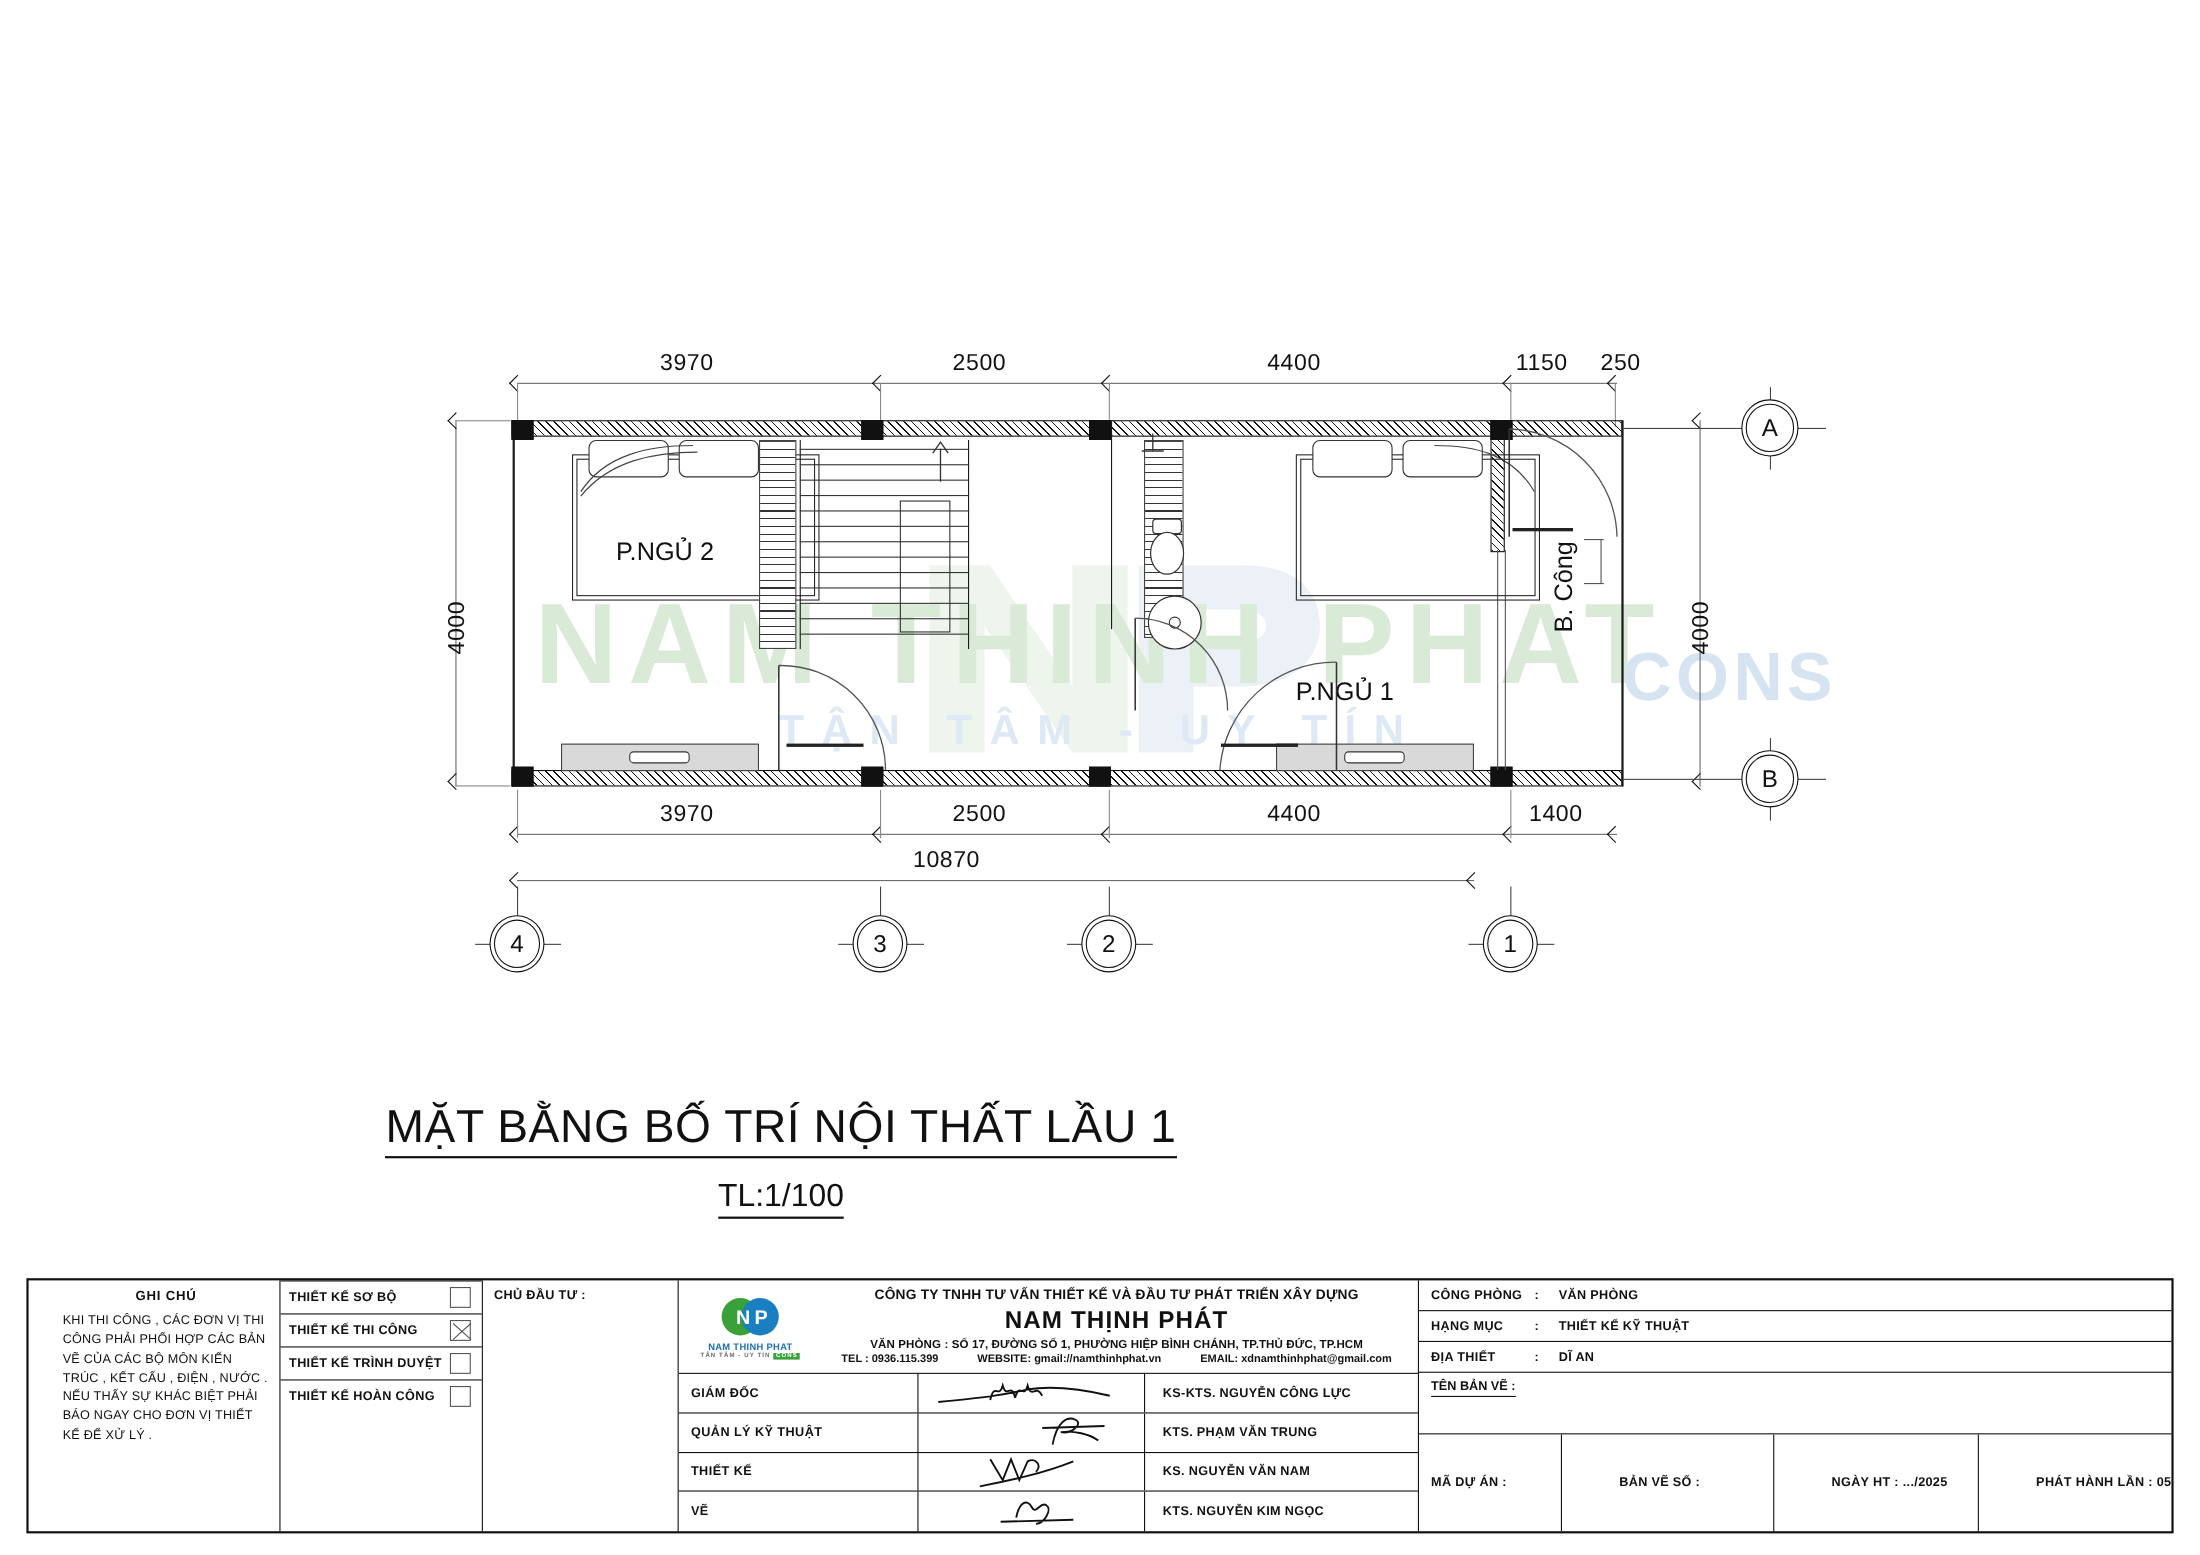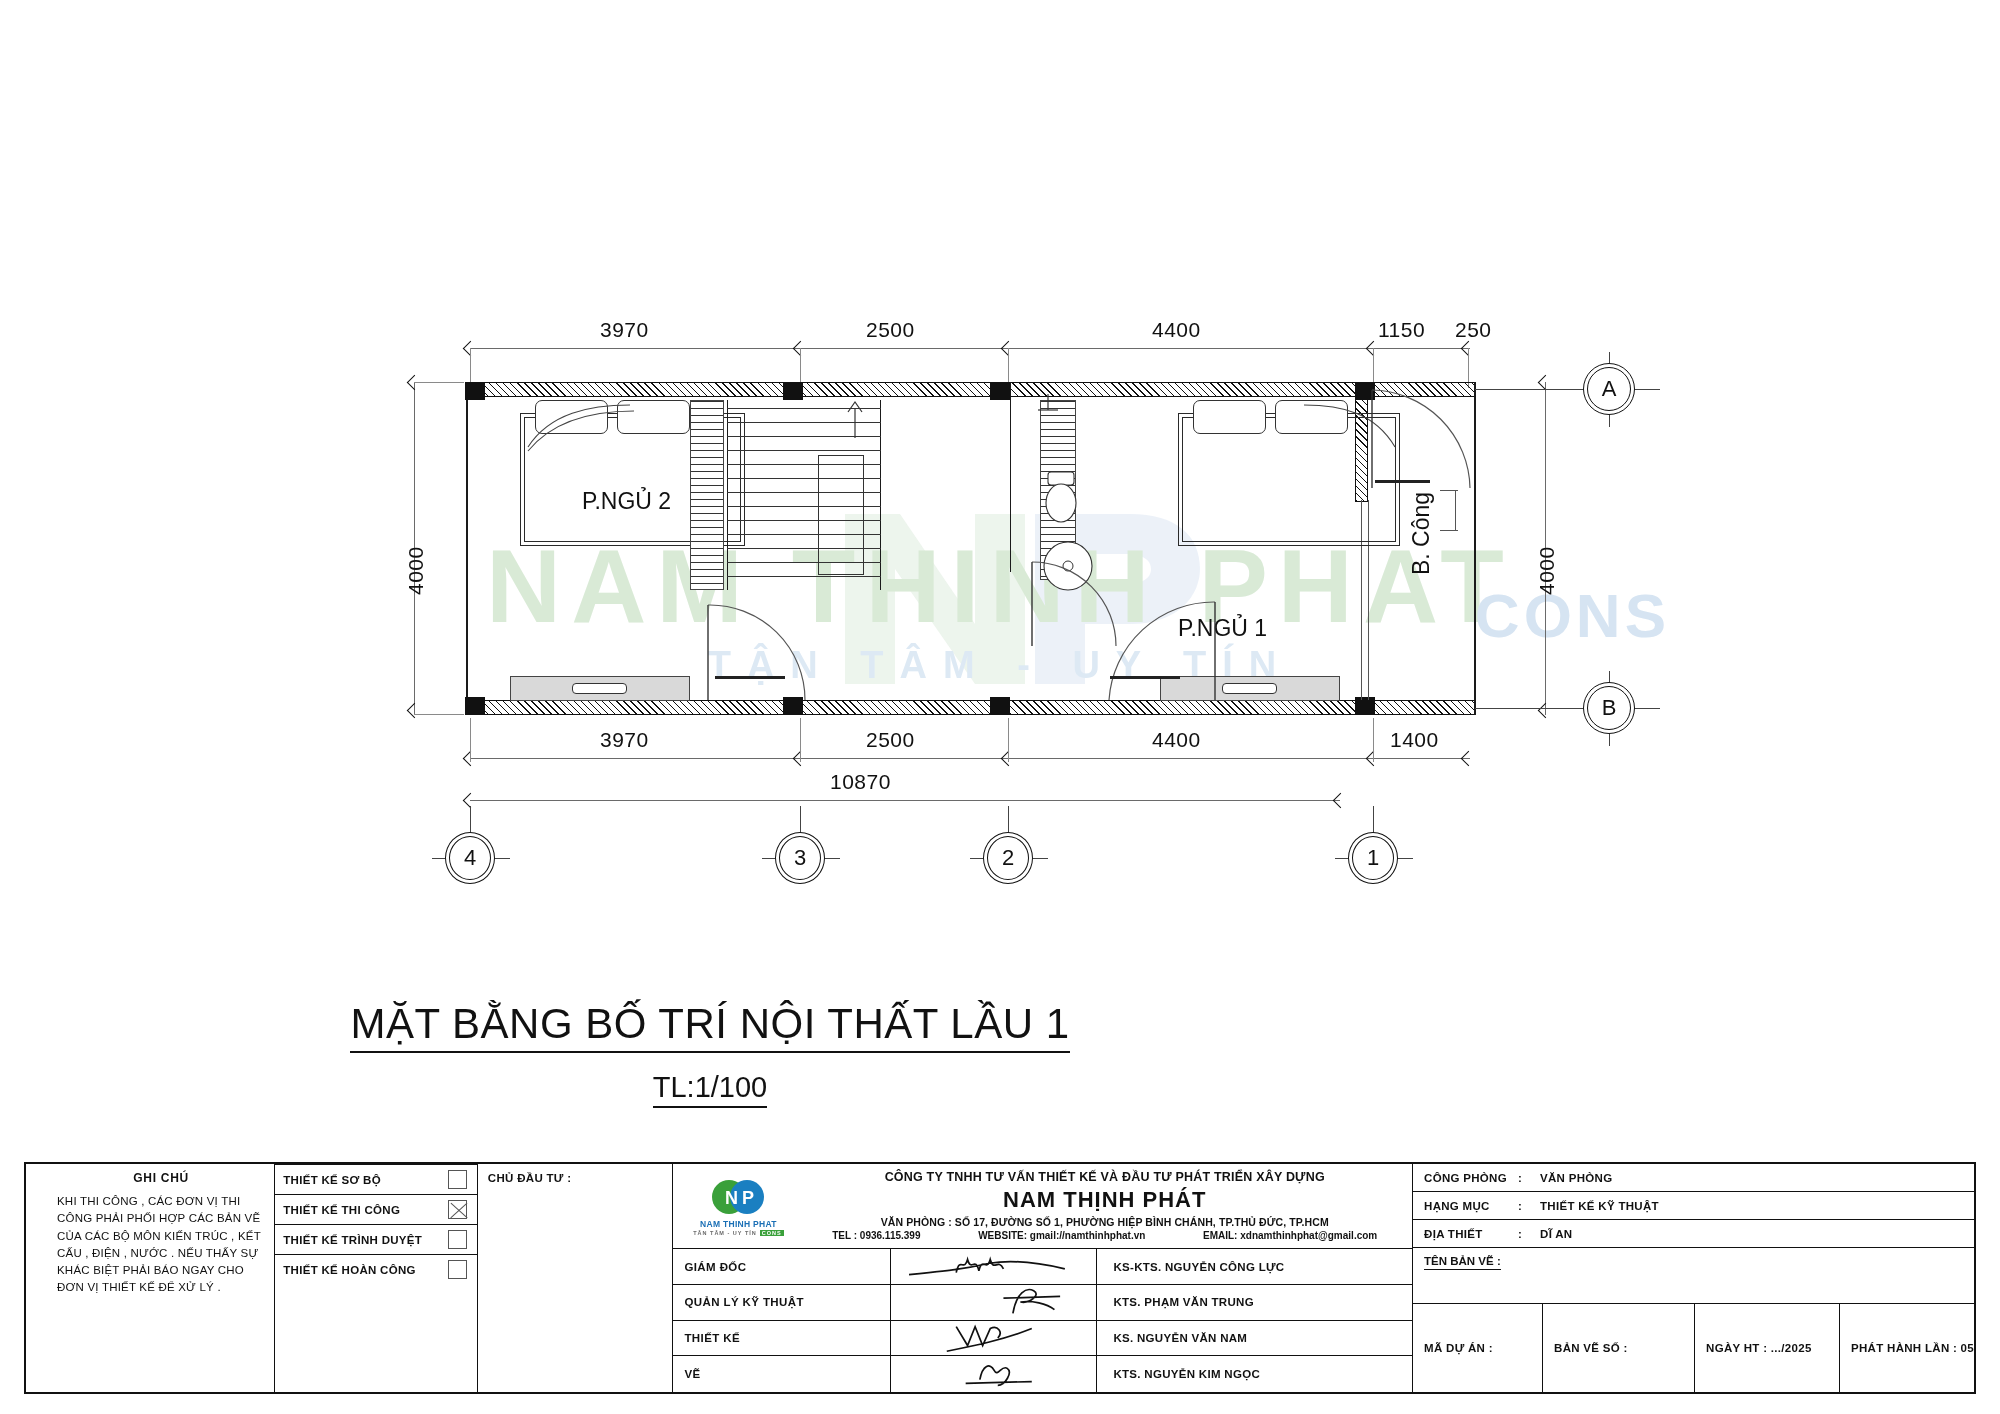--- a/index.html
+++ b/index.html
@@ -203,21 +203,21 @@
     border-bottom: 1.5px solid #111;
     font-weight: bold; font-size: 11.5px; letter-spacing: .3px;
   }
   .proj-label { width: 105px; padding-left: 11px; }
   .proj-colon { width: 22px; }
   #proj-drawname {
     height: 56px; border-bottom: 1.5px solid #111;
     padding: 7px 0 0 11px; font-weight: bold; font-size: 11.5px;
   }
   #proj-drawname span { border-bottom: 1.3px solid #111; padding-bottom: 2px; }
-  #proj-bottom { flex: 1; display: flex; align-items: stretch; }
+  #proj-bottom { flex: 1; display: flex; align-items: stretch; gap: 41px; }
   .pb-cell {
     border-right: 1.5px solid #111;
     display: flex; align-items: center; padding-left: 11px;
     font-weight: bold; font-size: 11.5px; letter-spacing: .3px;
     white-space: nowrap;
   }
   .pb-cell:last-child { border-right: none; }
 </style>
 </head>
 <body>
@@ -278,21 +278,21 @@
     <div class="ln vln" style="left:1368px; top:500px; height:200px; width:1.2px; background:#555;"></div>
 
     <div class="room-outline" style="left:520px; top:413px; width:225px; height:133px;"></div>
     <div class="room-outline" style="left:524px; top:417px; width:217px; height:125px;"></div>
     <div class="pillow" style="left:535px; top:400px; width:73px; height:34px;"></div>
     <div class="pillow" style="left:617px; top:400px; width:73px; height:34px;"></div>
     <svg style="position:absolute; left:520px; top:395px; width:230px; height:60px;">
       <path d="M8 52 C30 18 70 10 110 10" stroke="#444" stroke-width="1.1" fill="none"></path>
       <path d="M8 56 C34 24 74 16 114 16" stroke="#444" stroke-width="1.1" fill="none"></path>
     </svg>
-    <div class="roomlbl" style="left:560px; top:488px;margin-left:22px;">P.NGỦ 2</div>
+    <div class="roomlbl" style="left:560px; top:488px;">P.NGỦ 2</div>
 
     <div class="furn-fill" style="left:510px; top:676px; width:180px; height:25px;"></div>
     <div class="furn" style="left:572px; top:683px; width:55px; height:11px; border-radius:4px;"></div>
 
     <svg style="position:absolute; left:700px; top:600px; width:110px; height:110px;">
       <path d="M105 100 A95 95 0 0 0 8 5" stroke="#555" stroke-width="1.2" fill="none"></path>
       <line x1="8" y1="5" x2="8" y2="100" stroke="#333" stroke-width="1.4"></line>
     </svg>
     <div class="ln hln" style="left:715px; top:676px; width:70px; height:3px; background:#222;"></div>
 

